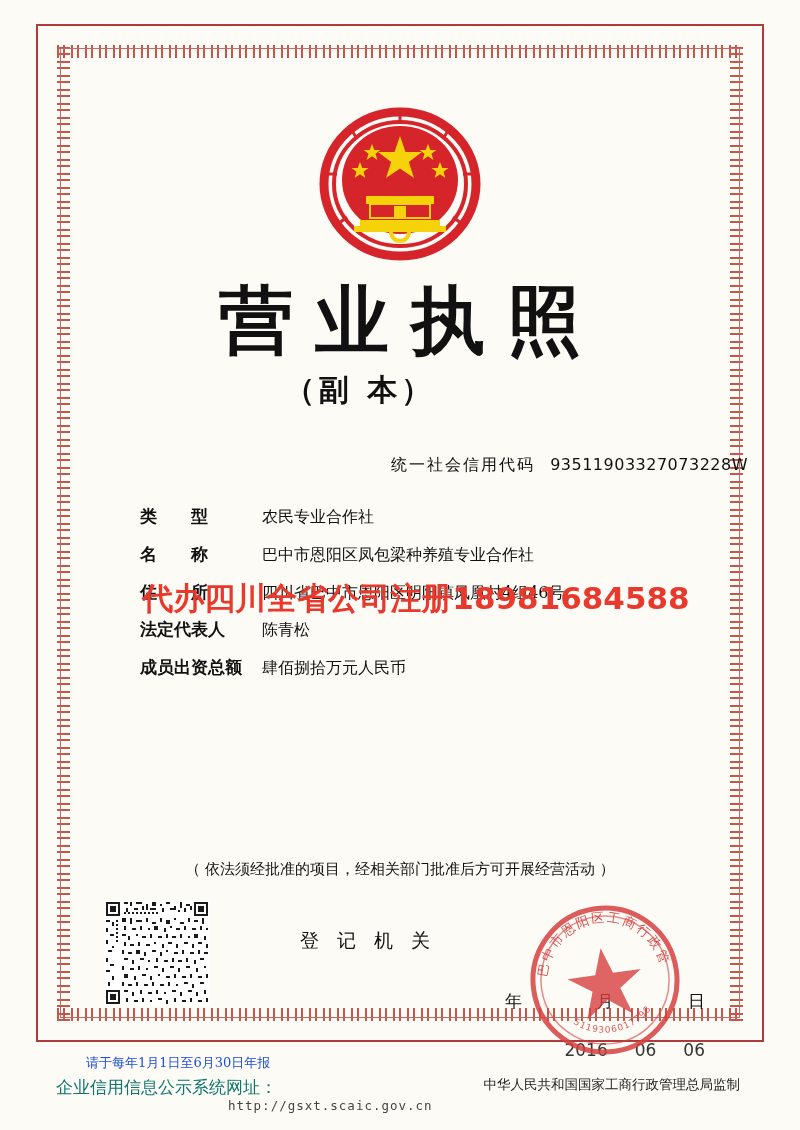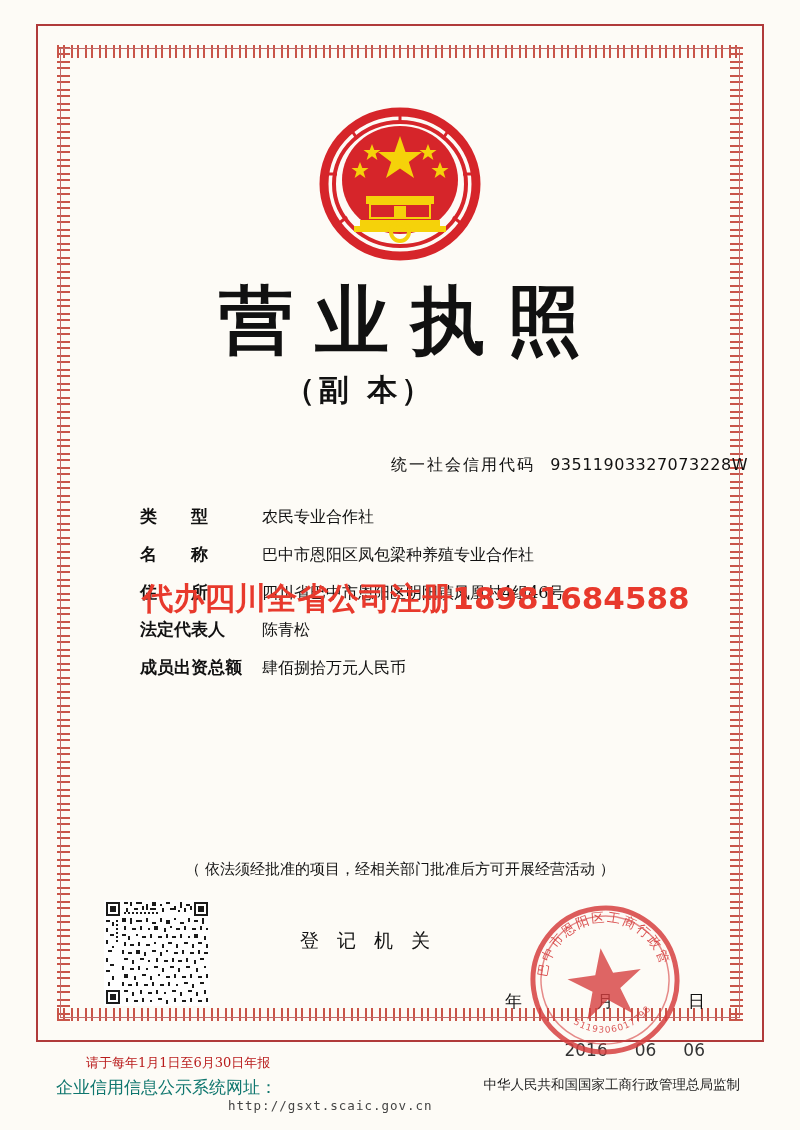--- a/index.html
+++ b/index.html
@@ -172,21 +172,21 @@
     position:absolute;
     left:104px;top:900px;
     width:106px;height:106px;
   }
 
   
   .annual{
     position:absolute;
     left:86px;top:1054px;
     font-size:13px;
-    color:#b91c1c;
+    color:#1d4ed8;
     font-family:"DejaVu Serif","Liberation Serif",serif;
     text-align:center;
   }
 
   
   .footer-left{
     position:absolute;
     left:56px;top:1076px;
     font-size:17px;
     color:#0f766e;

